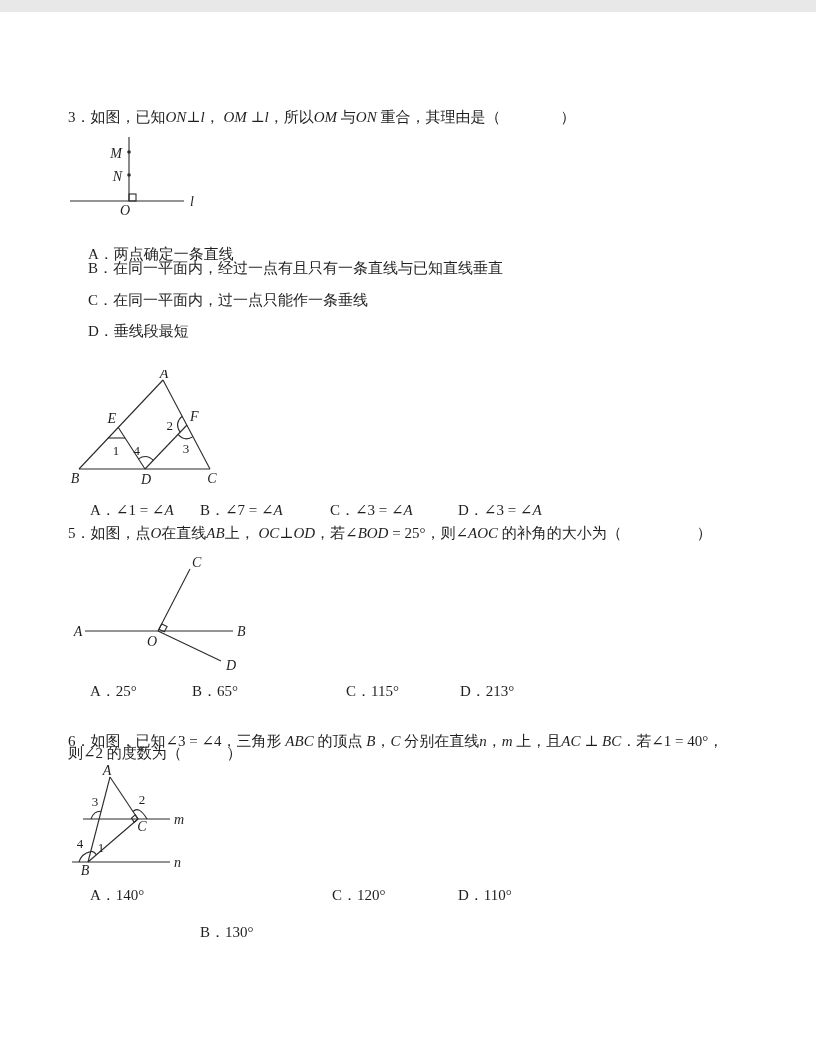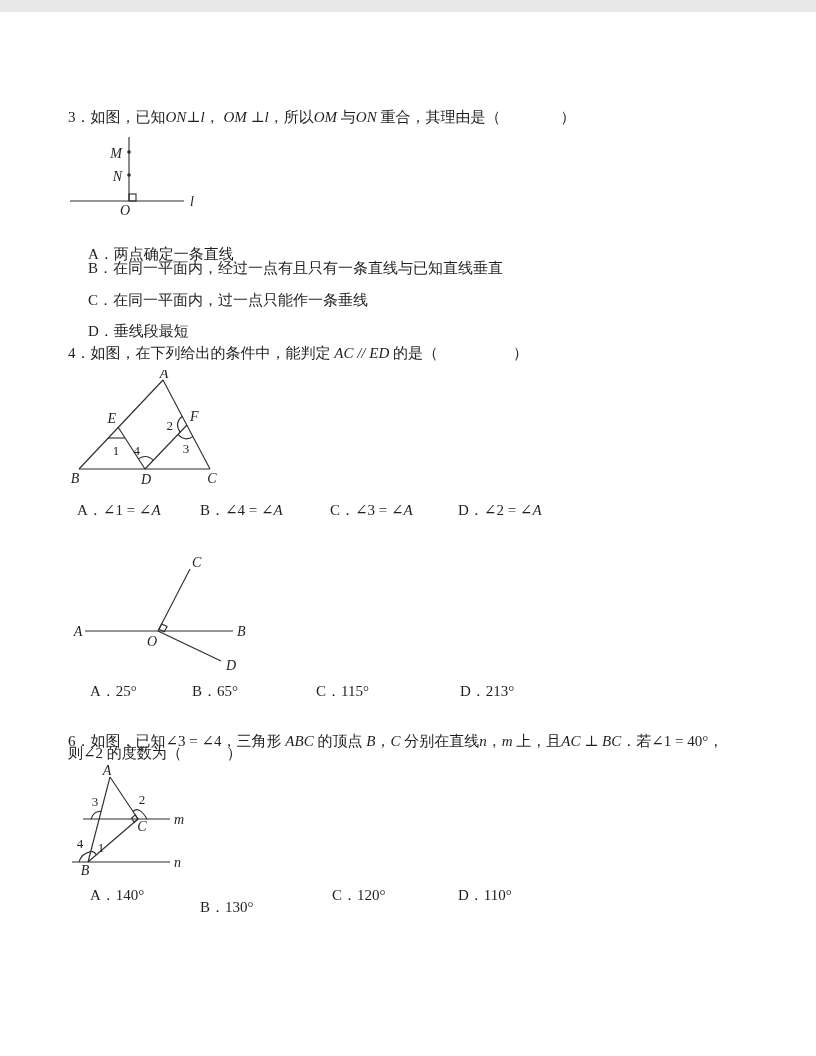--- a/index.html
+++ b/index.html
@@ -38,21 +38,20 @@
     <text class="lbl" x="122" y="169" text-anchor="end">N</text>
     <text class="lbl" x="125" y="203" text-anchor="middle">O</text>
     <text class="lbl" x="190" y="194">l</text>
   </svg>
 
   <div class="txt" style="top:233px;left:88px"><span>A．两点确定一条直线</span></div>
   <div class="txt" style="top:279px;left:88px"><span>C．在同一平面内，过一点只能作一条垂线</span></div>
   <div class="txt" style="top:247px;left:88px"><span>B．在同一平面内，经过一点有且只有一条直线与已知直线垂直</span></div>
   <div class="txt" style="top:310px;left:88px"><span>D．垂线段最短</span></div>
 
-  <div class="txt" style="top:332px;left:68px"><span>4．如图，在下列给出的条件中，能判定 </span><span class="it">AC // ED</span><span> 的是（　　　　　）</span></div>
 
   <svg class="fig" style="top:358px;left:65px" width="157" height="120" viewBox="65 358 157 120">
     <line x1="79" y1="457" x2="163" y2="368"></line>
     <line x1="163" y1="368" x2="210" y2="457"></line>
     <line x1="79" y1="457" x2="210" y2="457"></line>
     <line x1="118" y1="415" x2="145" y2="457"></line>
     <line x1="145" y1="457" x2="187" y2="413"></line>
     <line x1="108" y1="426" x2="125" y2="426"></line>
     <path d="M182.3,404.2 Q174.1,411.2 180.1,420.2"></path>
     <path d="M178,422.4 Q184.8,430 193,424.6"></path>
@@ -62,41 +61,42 @@
     <text class="lbl" x="212" y="471" text-anchor="middle">C</text>
     <text class="lbl" x="146" y="472" text-anchor="middle">D</text>
     <text class="lbl" x="116" y="411" text-anchor="end">E</text>
     <text class="lbl" x="190" y="409">F</text>
     <text class="num" x="116" y="443" text-anchor="middle">1</text>
     <text class="num" x="173" y="418" text-anchor="end">2</text>
     <text class="num" x="186" y="441" text-anchor="middle">3</text>
     <text class="num" x="140" y="443" text-anchor="end">4</text>
   </svg>
 
-  <div class="txt" style="top:489px;left:77px"><span>A．∠1 = ∠</span><span class="it">A</span></div>
-  <div class="txt" style="top:489px;left:200px"><span>B．∠4 = ∠</span><span class="it">A</span></div>
+  <div class="txt" style="top:489px;left:90px"><span>A．∠1 = ∠</span><span class="it">A</span></div>
+  <div class="txt" style="top:489px;left:200px"><span>B．∠7 = ∠</span><span class="it">A</span></div>
   <div class="txt" style="top:489px;left:330px"><span>C．∠3 = ∠</span><span class="it">A</span></div>
-  <div class="txt" style="top:489px;left:458px"><span>D．∠2 = ∠</span><span class="it">A</span></div>
+  <div class="txt" style="top:489px;left:458px"><span>D．∠3 = ∠</span><span class="it">A</span></div>
 
+  <div class="txt" style="top:512px;left:68px"><span>5．如图，点</span><span class="it">O</span><span>在直线</span><span class="it">AB</span><span>上， </span><span class="it">OC</span><span>⊥</span><span class="it">OD</span><span>，若∠</span><span class="it">BOD</span><span> = 25°，则∠</span><span class="it">AOC</span><span> 的补角的大小为（　　　　　）</span></div>
 
   <svg class="fig" style="top:543px;left:70px" width="180" height="125" viewBox="70 543 180 125">
     <line x1="85" y1="619" x2="233" y2="619"></line>
     <line x1="158" y1="619" x2="190" y2="557"></line>
     <line x1="158" y1="619" x2="221" y2="649"></line>
     <polygon points="158.9,617.2 161.7,611.9 167.1,614.5 164.3,619.8"></polygon>
     <text class="lbl" x="78" y="624" text-anchor="middle">A</text>
     <text class="lbl" x="237" y="624">B</text>
     <text class="lbl" x="192" y="555">C</text>
     <text class="lbl" x="226" y="658">D</text>
     <text class="lbl" x="152" y="634" text-anchor="middle">O</text>
   </svg>
 
   <div class="txt" style="top:670px;left:90px"><span>A．25°</span></div>
   <div class="txt" style="top:670px;left:192px"><span>B．65°</span></div>
-  <div class="txt" style="top:670px;left:316px"><span>C．115°</span></div>
+  <div class="txt" style="top:670px;left:346px"><span>C．115°</span></div>
   <div class="txt" style="top:670px;left:460px"><span>D．213°</span></div>
 
   <div class="txt" style="top:720px;left:68px"><span>6．如图，已知∠3 = ∠4，三角形 </span><span class="it">ABC</span><span> 的顶点 </span><span class="it">B</span><span>，</span><span class="it">C</span><span> 分别在直线</span><span class="it">n</span><span>，</span><span class="it">m</span><span> 上，且</span><span class="it">AC</span><span> ⊥ </span><span class="it">BC</span><span>．若∠1 = 40°，</span></div>
   <div class="txt" style="top:732px;left:68px"><span>则∠2 的度数为（　　　）</span></div>
 
   <svg class="fig" style="top:752px;left:60px" width="132" height="118" viewBox="60 752 132 118">
     <line x1="83" y1="807" x2="170" y2="807"></line>
     <line x1="72" y1="850" x2="170" y2="850"></line>
     <line x1="110" y1="765" x2="88" y2="850"></line>
     <line x1="110" y1="765" x2="138" y2="807"></line>
@@ -111,17 +111,17 @@
     <text class="lbl" x="142" y="819" text-anchor="middle">C</text>
     <text class="lbl" x="174" y="812">m</text>
     <text class="lbl" x="174" y="855">n</text>
     <text class="num" x="95" y="794" text-anchor="middle">3</text>
     <text class="num" x="142" y="792" text-anchor="middle">2</text>
     <text class="num" x="80" y="836" text-anchor="middle">4</text>
     <text class="num" x="101" y="840" text-anchor="middle">1</text>
   </svg>
 
   <div class="txt" style="top:874px;left:90px"><span>A．140°</span></div>
-  <div class="txt" style="top:886px;left:200px"><span>B．130°</span></div>
+  <div class="txt" style="top:911px;left:200px"><span>B．130°</span></div>
   <div class="txt" style="top:874px;left:332px"><span>C．120°</span></div>
   <div class="txt" style="top:874px;left:458px"><span>D．110°</span></div>
 
 </div>
 
 </body></html>

